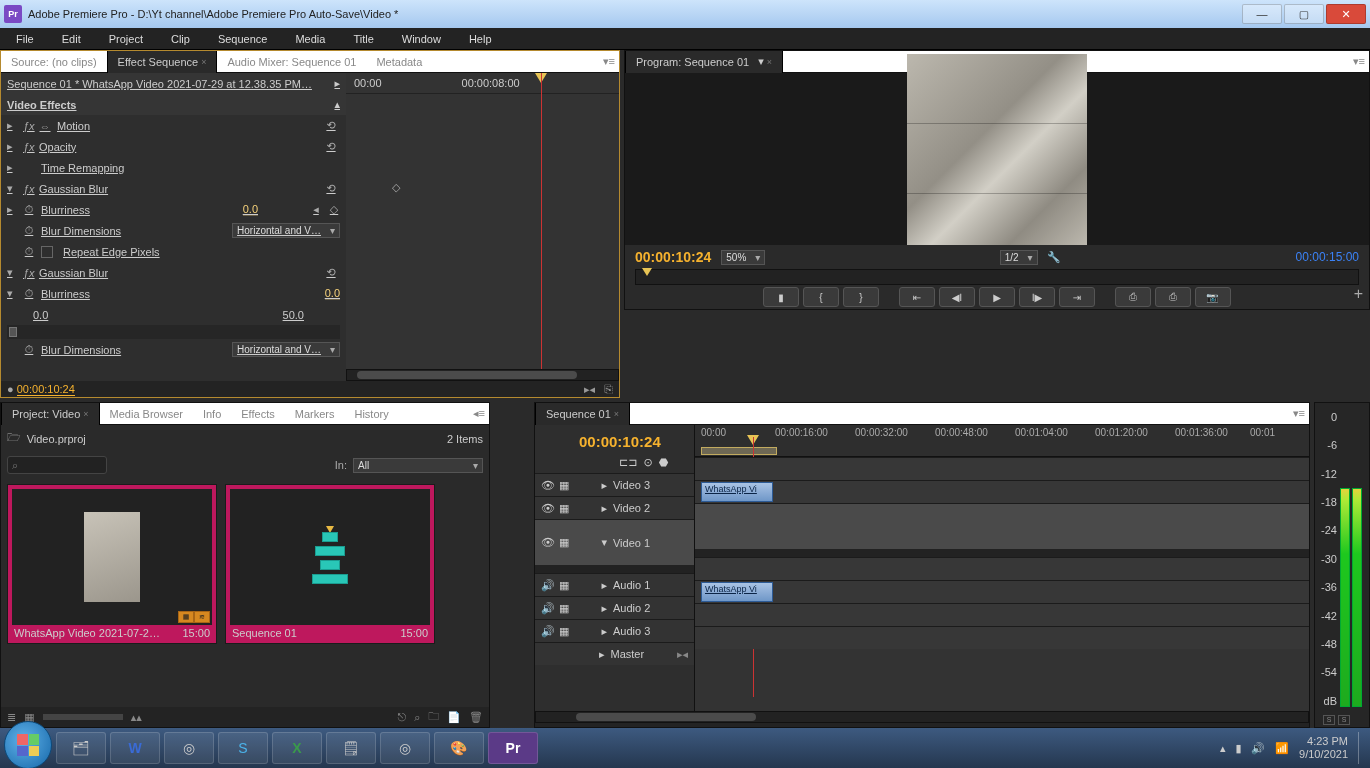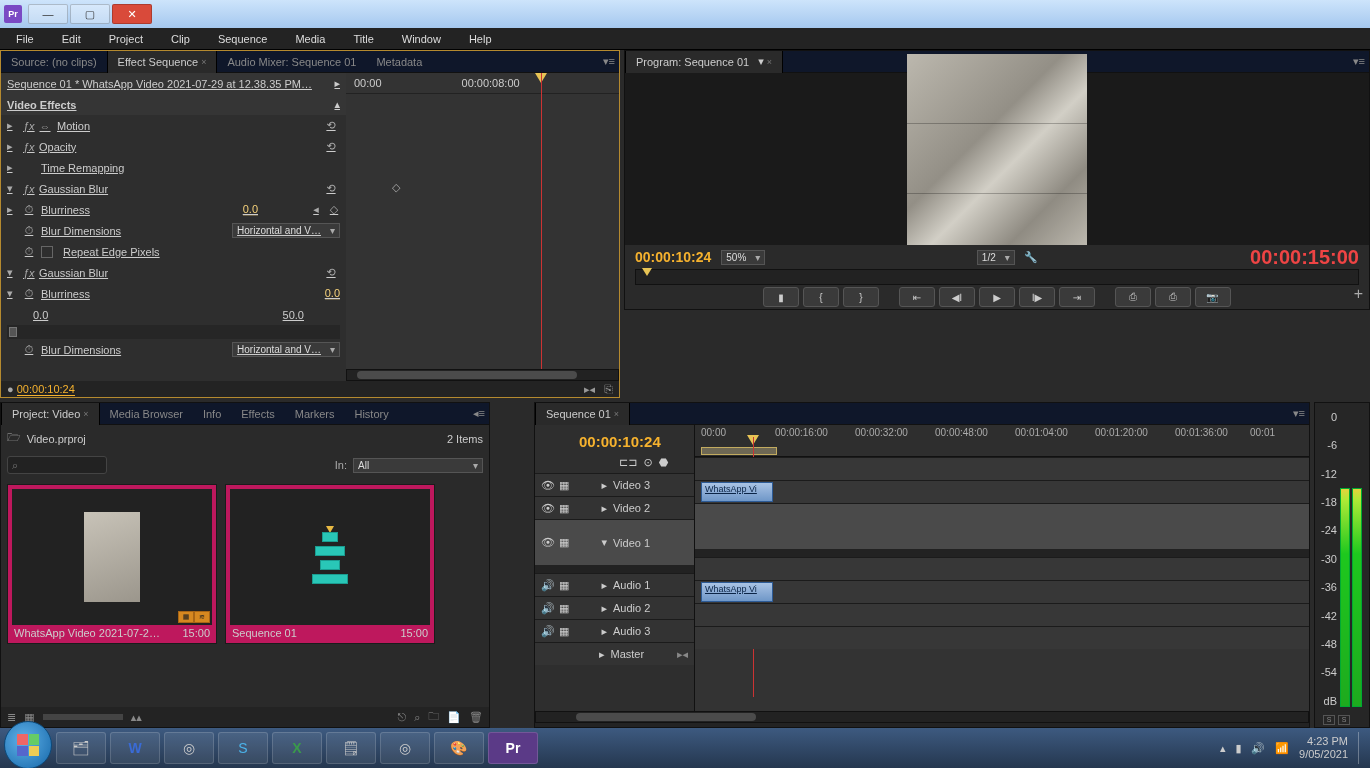--- a/index.html
+++ b/index.html
@@ -10,21 +10,21 @@
 .titlebar .title { color: #222; flex: 1; }
 .titlebar .wbtns { display: flex; gap: 2px; }
 .titlebar .wbtn { width: 40px; height: 20px; display: flex; align-items: center; justify-content: center; color: #333; background: rgba(255,255,255,0.3); border: 1px solid rgba(0,0,0,0.2); border-radius: 2px; }
 .titlebar .wbtn.close { background: #d94a3a; color: #fff; }
 
 .menubar { height: 22px; background: #232323; display: flex; align-items: center; padding: 0 6px; gap: 8px; border-bottom: 1px solid #000; }
 .menubar .mi { padding: 2px 10px; color: #ddd; }
 
 .workspace { position: absolute; top: 50px; left: 0; right: 0; bottom: 40px; background: #2a2a2a; }
 .panel { position: absolute; background: #2a2a2a; border: 1px solid #111; }
-.tabs { height: 22px; display: flex; align-items: center; background: #0f172a; border-bottom: 1px solid #111; }
+.tabs { height: 22px; display: flex; align-items: center; background: #ffffff; border-bottom: 1px solid #111; }
 .tab { padding: 2px 10px; color: #888; height: 22px; display: flex; align-items: center; gap: 3px; }
 .tab.active { color: #ddd; background: #2a2a2a; border-left: 1px solid #000; border-right: 1px solid #000; }
 .tab .x { color: #777; font-size: 9px; }
 .pmenu { margin-left: auto; margin-right: 4px; color: #888; }
 
 
 .ec { top: 0; left: 0; width: 620px; height: 348px; border: 1px solid #b58a2f; }
 .ec .body { position: absolute; top: 22px; left: 0; right: 0; bottom: 16px; display: flex; }
 .ec .left { width: 345px; overflow: hidden; background: #2e2e2e; text-decoration: underline; }
 .ec .row { display: flex; align-items: center; height: 21px; padding: 0 6px; gap: 6px; }
@@ -51,21 +51,21 @@
 
 
 .prog { top: 0; left: 624px; right: 0; height: 260px; }
 .prog .view { position: absolute; top: 22px; left: 0; right: 0; bottom: 64px; background: #1a1a1a; display: flex; align-items: center; justify-content: center; }
 .prog .video { width: 180px; height: 210px; background: linear-gradient(135deg, #bcb8ae 0%, #938f86 40%, #d2cfc6 55%, #8f8b82 75%, #c7c3b9 100%); position: relative; }
 .prog .video::before, .prog .video::after { content: ""; position: absolute; left: 0; right: 0; height: 1px; background: rgba(0,0,0,0.25); }
 .prog .video::before { top: 33%; } .prog .video::after { top: 66%; }
 .prog .ctrls { position: absolute; left: 0; right: 0; bottom: 0; height: 64px; background: #2a2a2a; padding: 2px 10px; }
 .prog .tc-row { display: flex; align-items: center; gap: 10px; height: 20px; }
 .prog .tc { color: #f6b22e; font-size: 14px; font-weight: bold; }
-.prog .tc-r { margin-left: auto; color: #ef4444; font-size: 20px; font-weight: bold; }
+.prog .tc-r { margin-left: auto; color: #3b82f6; font-size: 12px; font-weight: normal; }
 .prog .scrub { height: 16px; background: #222; border: 1px solid #111; margin: 2px 0; position: relative; }
 .prog .scrub .ph { position: absolute; left: 6px; top: -2px; width: 10px; height: 8px; background: #e8c455; clip-path: polygon(0 0, 100% 0, 50% 100%); }
 .prog .btnrow { display: flex; gap: 4px; justify-content: center; margin-top: 2px; }
 .prog .pb { width: 36px; height: 20px; background: #3a3a3a; border: 1px solid #555; border-radius: 3px; display: flex; align-items: center; justify-content: center; color: #ccc; font-size: 10px; }
 .prog .add { position: absolute; right: 6px; bottom: 6px; color: #aaa; font-size: 16px; }
 
 
 .proj { top: 352px; left: 0; width: 490px; bottom: 0; }
 .proj .hdr2 { padding: 4px 6px; display: flex; align-items: center; gap: 6px; }
 .proj .search { width: 100px; height: 18px; background: #222; border: 1px solid #444; border-radius: 3px; color: #ccc; padding: 0 4px; }
@@ -130,20 +130,21 @@
 .taskbar .start .w span:nth-child(3){background:#56c;} .taskbar .start .w span:nth-child(4){background:#ec5;}
 .taskbar .tb { width: 50px; height: 32px; background: rgba(255,255,255,0.08); border: 1px solid rgba(255,255,255,0.15); border-radius: 3px; display: flex; align-items: center; justify-content: center; font-size: 14px; }
 .taskbar .tray { margin-left: auto; display: flex; align-items: center; gap: 10px; color: #d8e4f4; }
 .taskbar .clock { text-align: right; line-height: 1.2; }
 </style>
 </head>
 <body>
 
 <div class="titlebar">
   <div class="app-icon">Pr</div>
+  <div class="title">Adobe Premiere Pro - D:\Yt channel\Adobe Premiere Pro Auto-Save\Video *</div>
   <div class="wbtns">
     <div class="wbtn">—</div>
     <div class="wbtn">▢</div>
     <div class="wbtn close">✕</div>
   </div>
 </div>
 
 <div class="menubar">
   <div class="mi">File</div>
   <div class="mi">Edit</div>
@@ -536,17 +537,17 @@
   <div class="tb">◎</div>
   <div class="tb">🎨</div>
   <div class="tb" style="background:#5b3a87;color:#fff;font-weight:bold">Pr</div>
   <div class="tray">
     <span>▴</span>
     <span>▮</span>
     <span>🔊</span>
     <span>📶</span>
     <div class="clock">
       <div>4:23 PM</div>
-      <div>9/05/2021</div>
+      <div>9/10/2021</div>
     </div>
     <div style="width:8px;height:32px;border-left:1px solid rgba(255,255,255,0.3)"></div>
   </div>
 </div>
 
 </body></html>

